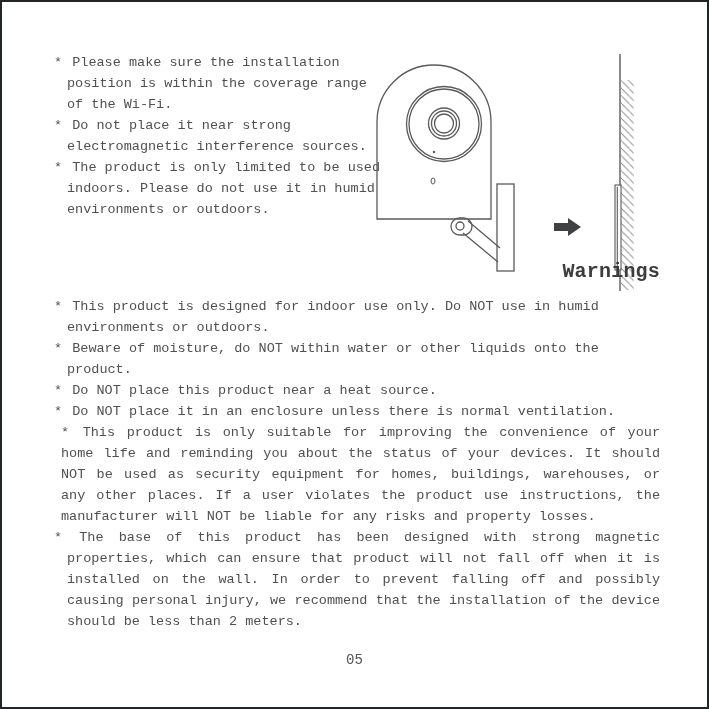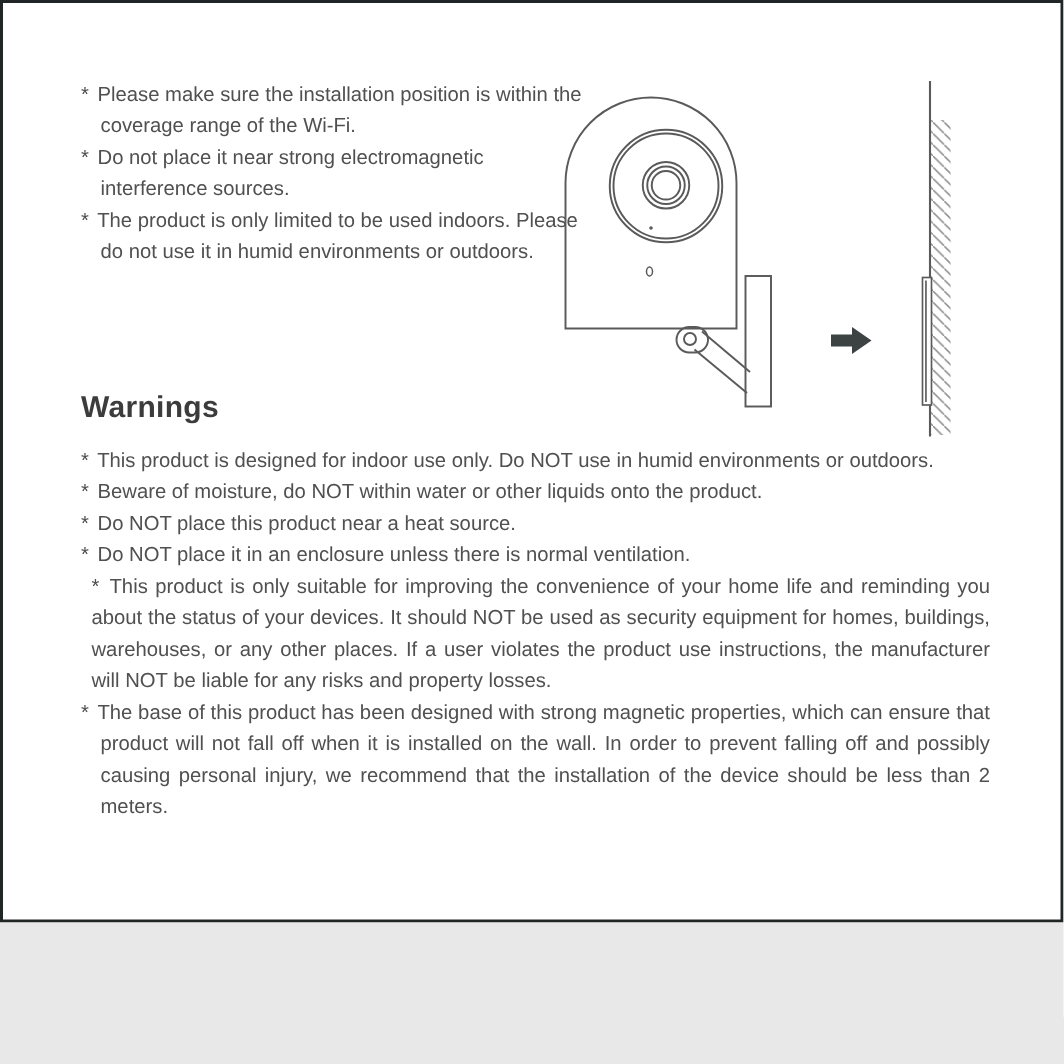--- a/index.html
+++ b/index.html
@@ -1,23 +1,23 @@
 <!DOCTYPE html>
 <html><head>
 <meta charset="utf-8">
 <style>
   html, body { margin: 0; padding: 0; background: #e8e8e8; }
   #page {
     position: relative;
     width: 709px;
-    height: 615px;
+    height: 709px;
     box-sizing: border-box;
     background: #ffffff;
     border: 2px solid #202626;
-    font-family: Liberation Sans, sans-serif;
+    font-family: Liberation Mono, monospace;
     color: #505050;
     overflow: hidden;
   }
 
   
   .intro {
     position: absolute;
     left: 52px;
     top: 50px;
     width: 334px;
@@ -41,20 +41,21 @@
     top: 258px;
     width: 606px;
   }
   .warnings h2 {
     margin: 0 0 12px 0;
     font-size: 20px;
     line-height: 24px;
     font-weight: bold;
     color: #3c3c3c;
     letter-spacing: 0.2px;
+    text-align: right;
   }
   ul.notes li.just { text-align: justify; }
   ul.notes li.nested {
     margin-left: 7px;
     padding-left: 0;
     text-indent: 0;
   }
 
   .page-number {
     position: absolute;

